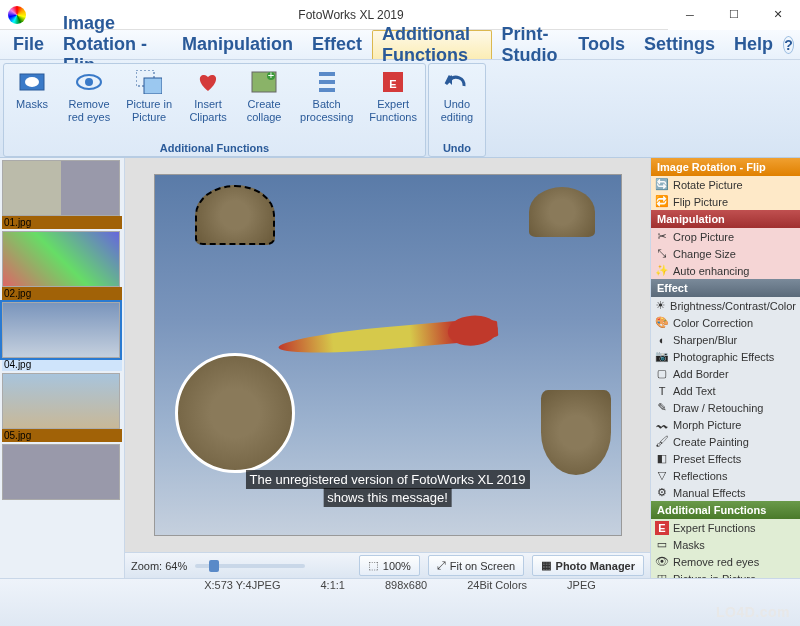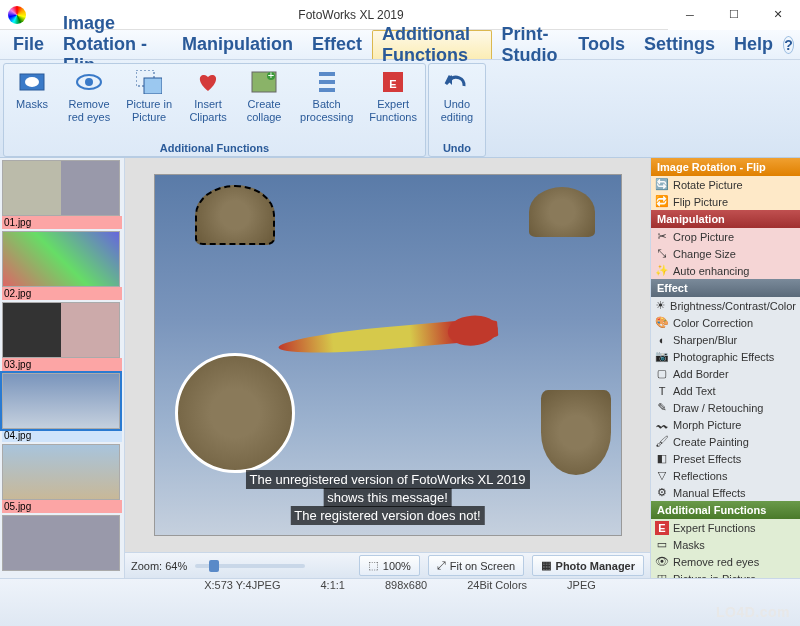--- a/index.html
+++ b/index.html
@@ -16,21 +16,21 @@
 .rgroup{border:1px solid #b7cce3;border-radius:3px;background:linear-gradient(#eaf3fc,#dde9f7);display:flex;flex-direction:column}
 .rgroup .items{display:flex;flex:1}
 .rgroup .glabel{text-align:center;color:#2a5a99;font-size:11px;padding:2px 0;font-weight:600}
 .rbtn{display:flex;flex-direction:column;align-items:center;justify-content:flex-start;padding:4px 8px 2px;color:#2a5a99;font-size:11px;text-align:center;min-width:56px;line-height:1.2}
 .rbtn .ricon{width:28px;height:28px;margin-bottom:2px;display:flex;align-items:center;justify-content:center;font-size:20px}
 .workrow{display:flex;height:420px}
 .thumbs{width:125px;background:#eaf0f7;border-right:1px solid #c9d7e8;overflow:hidden;padding:2px}
 .thumb{margin-bottom:2px}
 .thumb .timg{width:118px;height:56px;background:#888;border:1px solid #aaa}
 .thumb.sel .timg{outline:2px solid #2a7ad1}
-.thumb .tlab{font-size:10px;padding:1px 2px;background:#fca5a5}
+.thumb .tlab{font-size:10px;padding:1px 2px;background:#a16207}
 .thumb.sel .tlab{background:#cfe4fb}
 .canvaswrap{flex:1;display:flex;flex-direction:column;background:#e0e0e0}
 .canvas{flex:1;background:#e0e0e0;display:flex;align-items:center;justify-content:center;overflow:hidden;position:relative}
 .photo{width:468px;height:362px;background:linear-gradient(180deg,#5a7ba8 0%,#7a95bc 40%,#9db3cf 70%,#c5d0de 100%);position:relative;border:1px solid #999}
 .castle{position:absolute;width:80px;height:60px;background:radial-gradient(circle,#8a7a5a 30%,#6a5a3a 100%);border-radius:50% 50% 10% 10%}
 .c1{top:10px;left:40px;border:2px dashed #000}
 .c2{top:12px;right:26px;width:66px;height:50px}
 .c3{bottom:62px;left:20px;width:120px;height:120px;border-radius:50%;border:3px solid #fff}
 .c4{bottom:60px;right:10px;width:70px;height:85px;border-radius:10% 10% 50% 50%}
 .plane{position:absolute;top:45%;left:50%;transform:translate(-50%,-50%) rotate(-5deg);width:220px;height:60px}
@@ -179,24 +179,20 @@
 
   <div class="thumbs">
     <div class="thumb">
         <div class="timg" style="background:linear-gradient(90deg,#bba 50%,#99a 50%)"></div>
         <div class="tlab">01.jpg</div>
       </div>
     <div class="thumb">
         <div class="timg" style="background:linear-gradient(45deg,#d66,#6d6,#66d)"></div>
         <div class="tlab">02.jpg</div>
       </div>
-    <div class="thumb">
-        <div class="timg" style="background:linear-gradient(90deg,#333 50%,#caa 50%)"></div>
-        <div class="tlab">03.jpg</div>
-      </div>
     <div class="thumb sel">
         <div class="timg" style="background:linear-gradient(#7a95bc,#c5d0de)"></div>
         <div class="tlab">04.jpg</div>
       </div>
     <div class="thumb">
         <div class="timg" style="background:linear-gradient(#a8c4dc,#c8b898)"></div>
         <div class="tlab">05.jpg</div>
       </div>
     <div class="thumb">
         <div class="timg" style="background:#99a"></div>
@@ -209,21 +205,20 @@
         <div class="castle c1"></div>
         <div class="castle c2"></div>
         <div class="castle c3"></div>
         <div class="castle c4"></div>
         <div class="plane">
             <div class="fuse"></div>
             <div class="nose"></div>
           </div>
         <div class="wmk" style="bottom:46px">The unregistered version of FotoWorks XL 2019</div>
         <div class="wmk" style="bottom:28px">shows this message!</div>
-        <div class="wmk">The registered version does not!</div>
       </div>
     </div>
     <div class="canvasbar">
       <span>Zoom: 64%</span>
       <div class="zslider"></div>
       <div style="flex:1"></div>
       <div class="cbtn">
           <span>⬚</span>
           <span>100%</span>
         </div>

